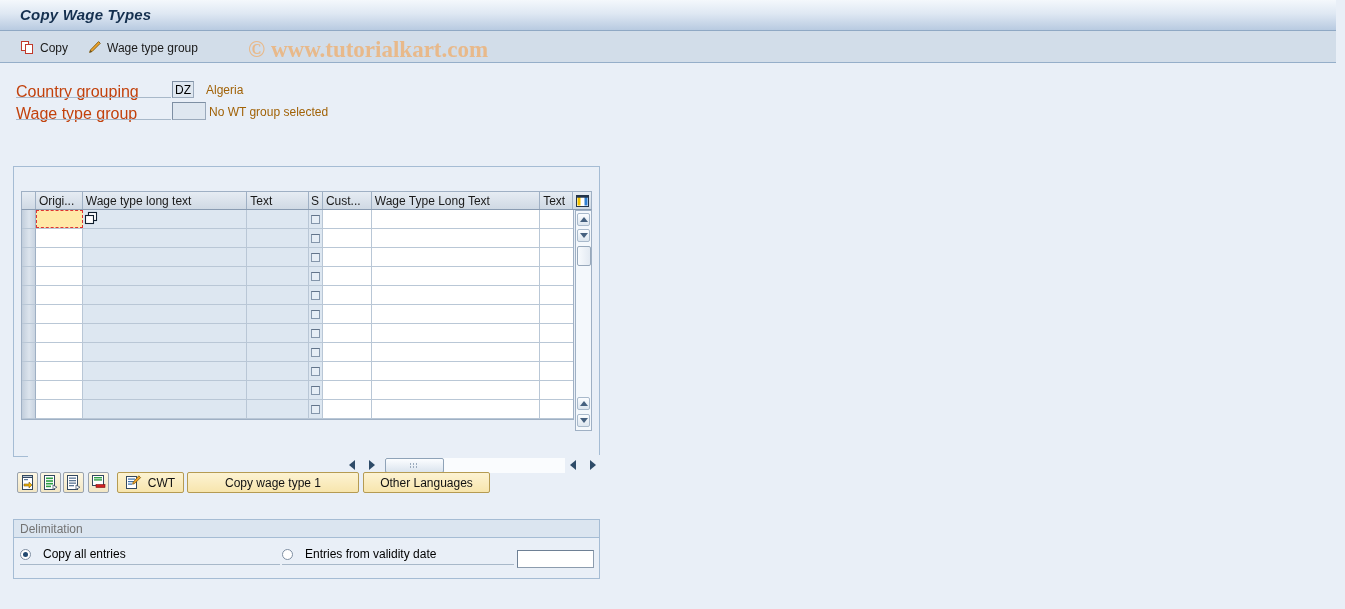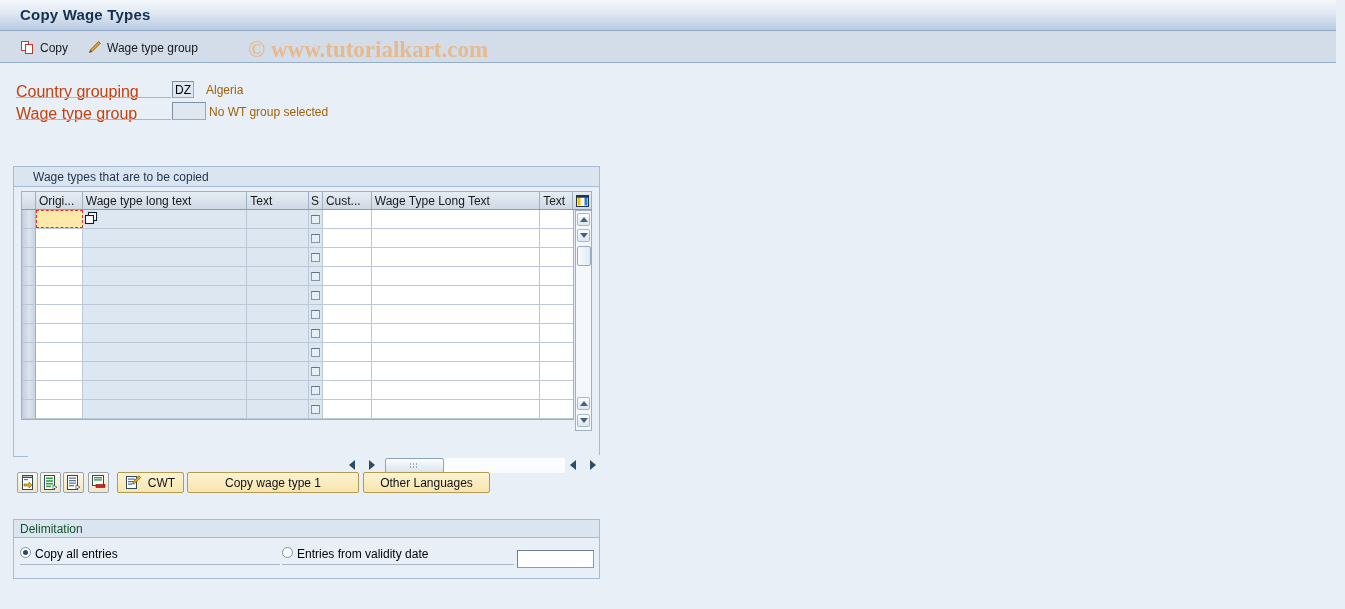--- a/index.html
+++ b/index.html
@@ -25,20 +25,21 @@
     height: 31px;
     background: linear-gradient(to bottom, #f4f8fc 0%, #dfe8f3 45%, #b9cbe1 99%);
     border-bottom: 1px solid #8fa8c4;
     box-sizing: border-box;
   }
   #title-bar .title-text {
     position: absolute;
     left: 20px; top: 6px;
     font-size: 15px;
     font-weight: bold;
+    font-style: italic;
     color: #15304f;
     letter-spacing: 0.2px;
   }
 
   
   #toolbar {
     position: absolute;
     left: 0; top: 31px;
     width: 1336px;
     height: 32px;
@@ -421,25 +422,25 @@
   #delim-caption {
     position: absolute;
     left: 0; top: 0;
     width: 585px; height: 18px;
     background: #dbe5f0;
     border-bottom: 1px solid #a5bcd4;
     box-sizing: border-box;
     display: flex; align-items: center;
     padding-left: 6px;
     font-size: 12px;
-    color: #14532d;
+    color: #737373;
   }
   .radio-wrap {
     position: absolute;
-    display: flex; align-items: flex-start; gap: 4px;
+    display: flex; align-items: center; gap: 12px;
     cursor: pointer;
     font-size: 12px;
     white-space: nowrap;
   }
   .radio {
     width: 11px; height: 11px;
     flex: 0 0 11px;
     border-radius: 50%;
     box-sizing: border-box;
     border: 1px solid #7f8fa2;
@@ -511,21 +512,20 @@
 <input class="sel-input" style="left: 172px; top: 102px; width: 34px; height: 18px;" value="">
 <div class="sel-desc" style="left:209px; top:105px;">No WT group selected</div>
 
 <div class="cbx-wrap" style="left:17px; top:127px;margin-top:44px;">
   <span class="cbx checked"></span>
   <span>Test run</span>
 </div>
 
 <div id="tbl-box">
 
-  <div id="tbl-caption">Wage types that are to be copied</div>
 
   <div id="grid">
 
     <div id="grid-head">
       <div class="hcell sel"></div>
       <div class="hcell c-origin">Origi...</div>
       <div class="hcell c-wtlong">Wage type long text</div>
       <div class="hcell c-text1">Text</div>
       <div class="hcell c-s">S</div>
       <div class="hcell c-cust">Cust...</div>

